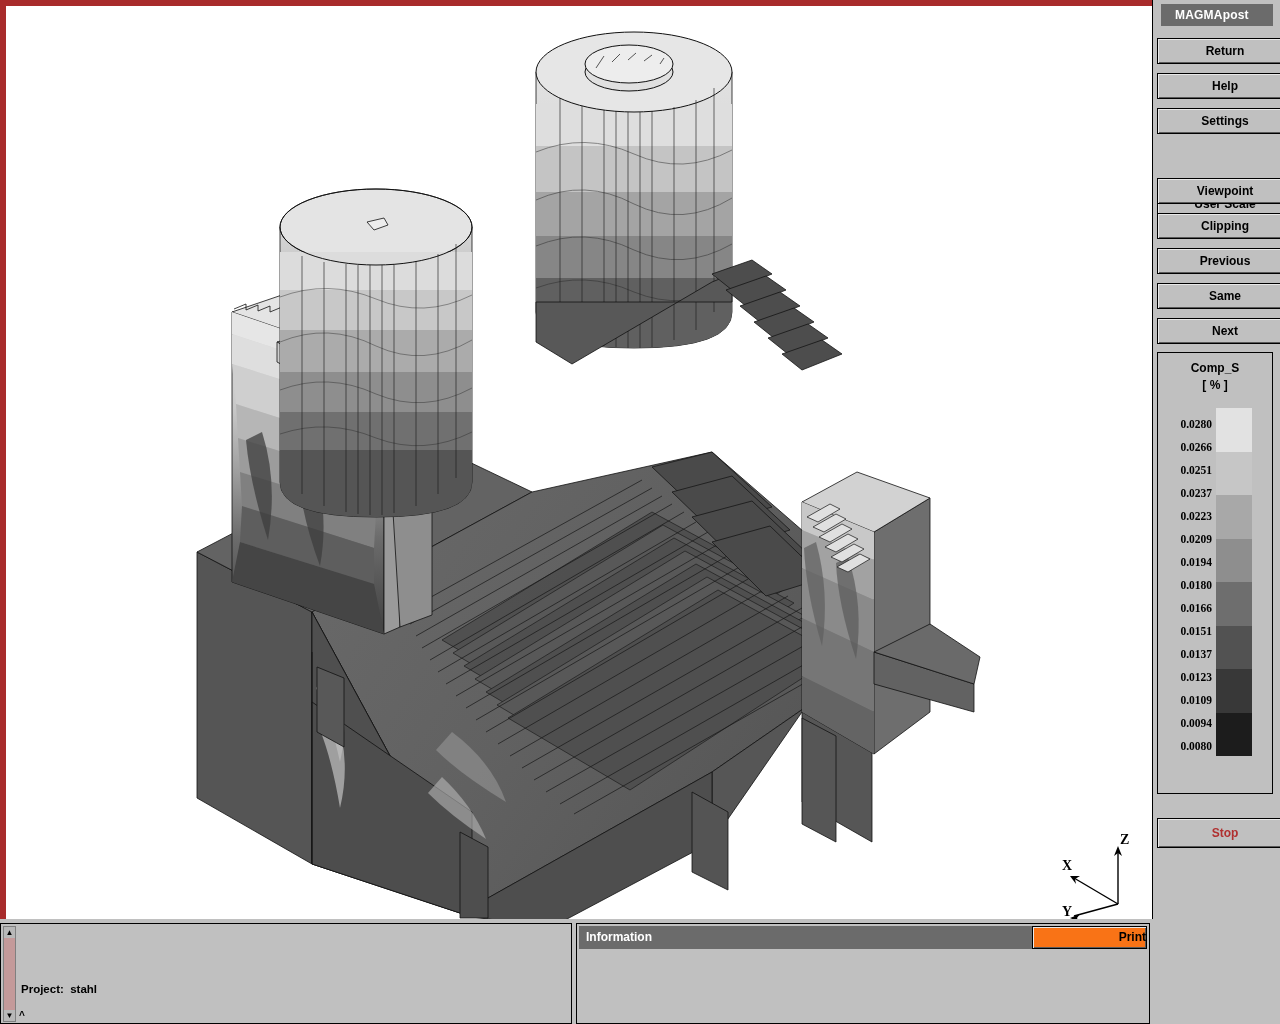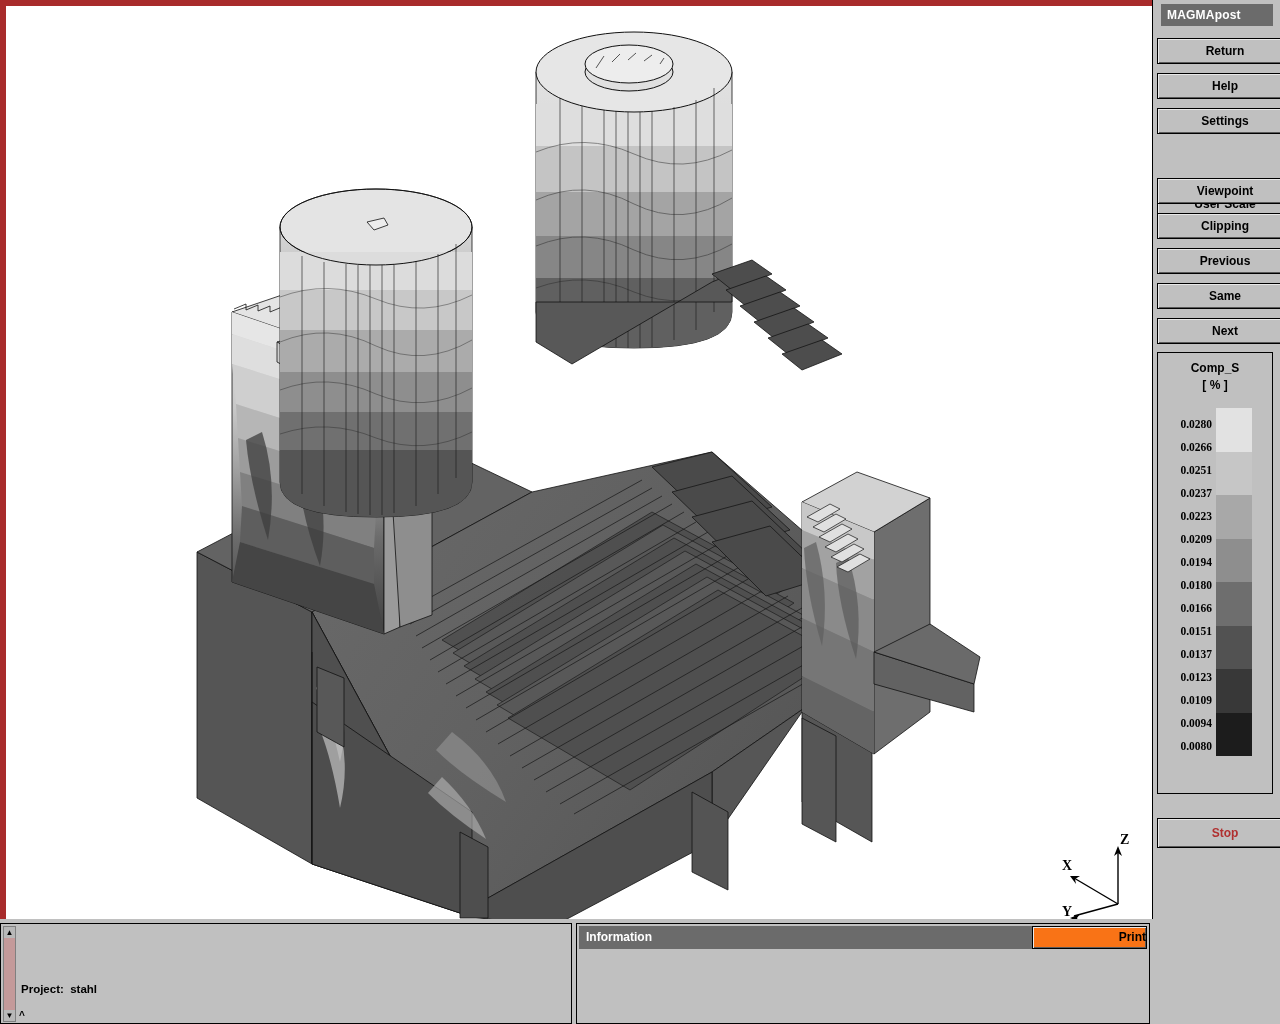--- a/index.html
+++ b/index.html
@@ -87,21 +87,21 @@
   #panel-title {
     position: absolute;
     left: 8px; top: 4px;
     width: 112px;
     height: 22px;
     background: #6b6b6b;
     color: #ffffff;
     font-size: 12px;
     font-weight: bold;
     line-height: 22px;
-    padding-left: 6px;
+    padding-left: 14px;
     box-sizing: border-box;
     letter-spacing: 0.2px;
   }
   .ctl-btn {
     position: absolute;
     left: 4px;
     width: 136px;
     height: 26px;
     background: #c0c0c0;
     border: 1px solid #000000;

